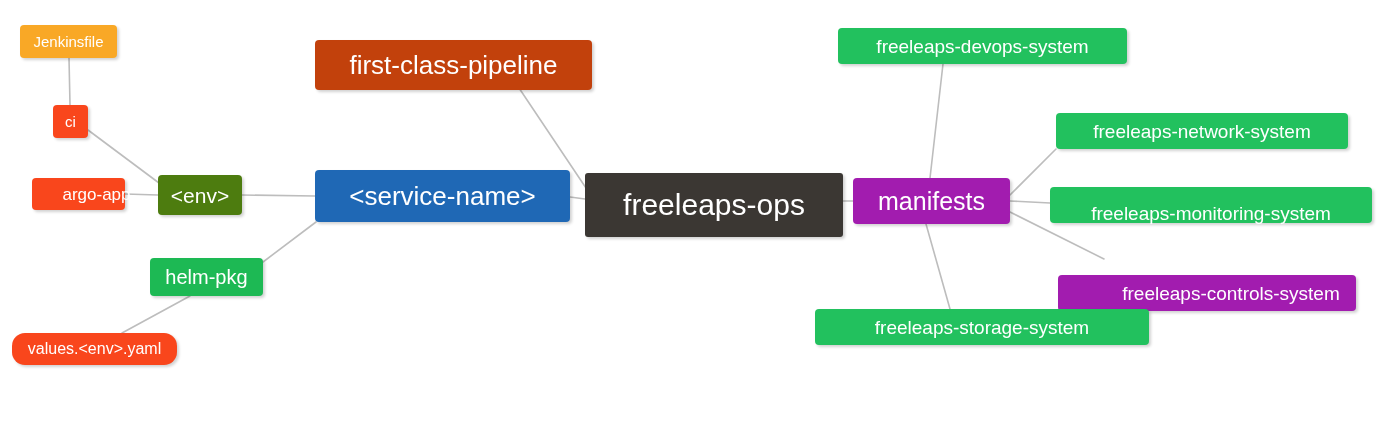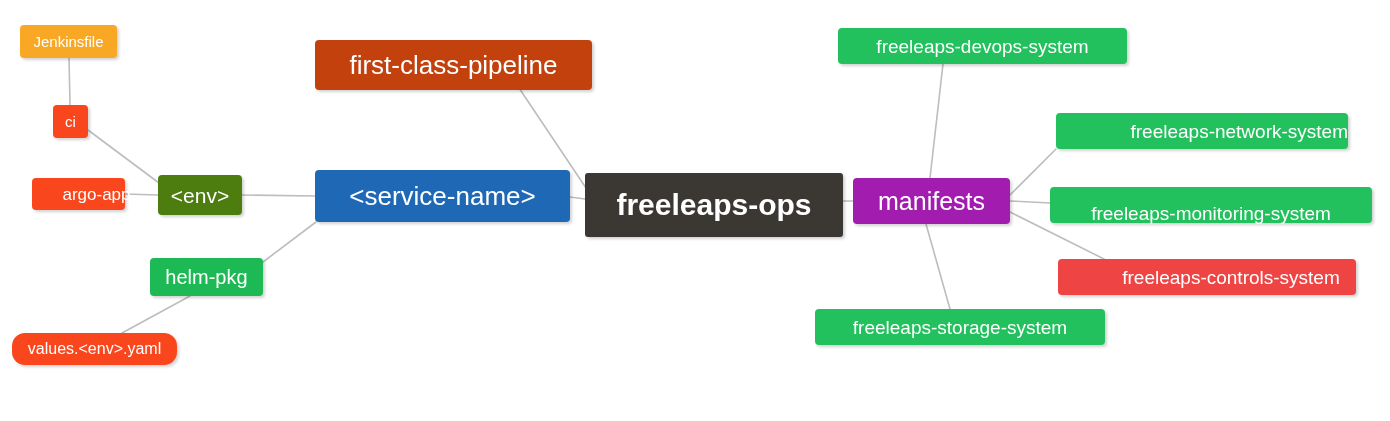--- a/index.html
+++ b/index.html
@@ -10,21 +10,21 @@
     position:absolute;
     display:flex;align-items:center;justify-content:center;
     box-sizing:border-box;
     color:#ffffff;
     border-radius:4px;
     white-space:nowrap;
     line-height:1;
     box-shadow:2px 2px 3px rgba(0,0,0,0.18);
     letter-spacing:0px;
   }
-  .n-root{border-radius:3px;font-weight:bold;}
+  .n-root{border-radius:3px;}
   .lbl{display:block;}
 </style>
 </head>
 <body>
 
 <div id="canvas">
   <svg id="edges" viewBox="0 0 1390 421" xmlns="http://www.w3.org/2000/svg">
       <line x1="586" y1="188" x2="519" y2="88" stroke="#bdbdbd" stroke-width="1.6" stroke-linecap="round"></line>
       <line x1="585" y1="199" x2="570" y2="197" stroke="#bdbdbd" stroke-width="1.6" stroke-linecap="round"></line>
       <line x1="843" y1="201" x2="853" y2="201" stroke="#bdbdbd" stroke-width="1.6" stroke-linecap="round"></line>
@@ -67,26 +67,26 @@
       </div>
       <div class="node" style="left: 20px; top: 25px; width: 97px; height: 33px; background: rgb(249, 168, 38); font-size: 15px; text-align: right;">
         <span class="lbl">Jenkinsfile</span>
       </div>
       <div class="node" style="left: 12px; top: 333px; width: 165px; height: 32px; background: rgb(249, 70, 28); font-size: 16px; border-radius: 13px;">
         <span class="lbl">values.&lt;env&gt;.yaml</span>
       </div>
       <div class="node" style="left: 798px; top: 28px; width: 289px; height: 36px; background: rgb(34, 193, 94); font-size: 19px; margin-left: 40px;">
         <span class="lbl">freeleaps-devops-system</span>
       </div>
-      <div class="node" style="left: 1056px; top: 113px; width: 292px; height: 36px; background: rgb(34, 193, 94); font-size: 19px; justify-content: flex-end;">
+      <div class="node" style="left: 1056px; top: 113px; width: 292px; height: 36px; background: rgb(34, 193, 94); font-size: 19px;">
         <span class="lbl">freeleaps-network-system</span>
       </div>
       <div class="node" style="left: 1050px; top: 187px; width: 322px; height: 36px; background: rgb(34, 193, 94); font-size: 19px; align-items: flex-end;">
         <span class="lbl">freeleaps-monitoring-system</span>
       </div>
-      <div class="node" style="left: 1058px; top: 259px; width: 298px; height: 36px; background: #ef4444; font-size: 19px; padding-left: 48px;">
+      <div class="node" style="left: 1058px; top: 275px; width: 298px; height: 36px; background: #a21caf; font-size: 19px; padding-left: 48px;">
         <span class="lbl">freeleaps-controls-system</span>
       </div>
-      <div class="node" style="left: 815px; top: 309px; width: 290px; height: 36px; background: rgb(34, 193, 94); font-size: 19px;">
+      <div class="node" style="left: 815px; top: 309px; width: 334px; height: 36px; background: rgb(34, 193, 94); font-size: 19px;">
         <span class="lbl">freeleaps-storage-system</span>
       </div>
     </div>
 </div>
 
 </body></html>

